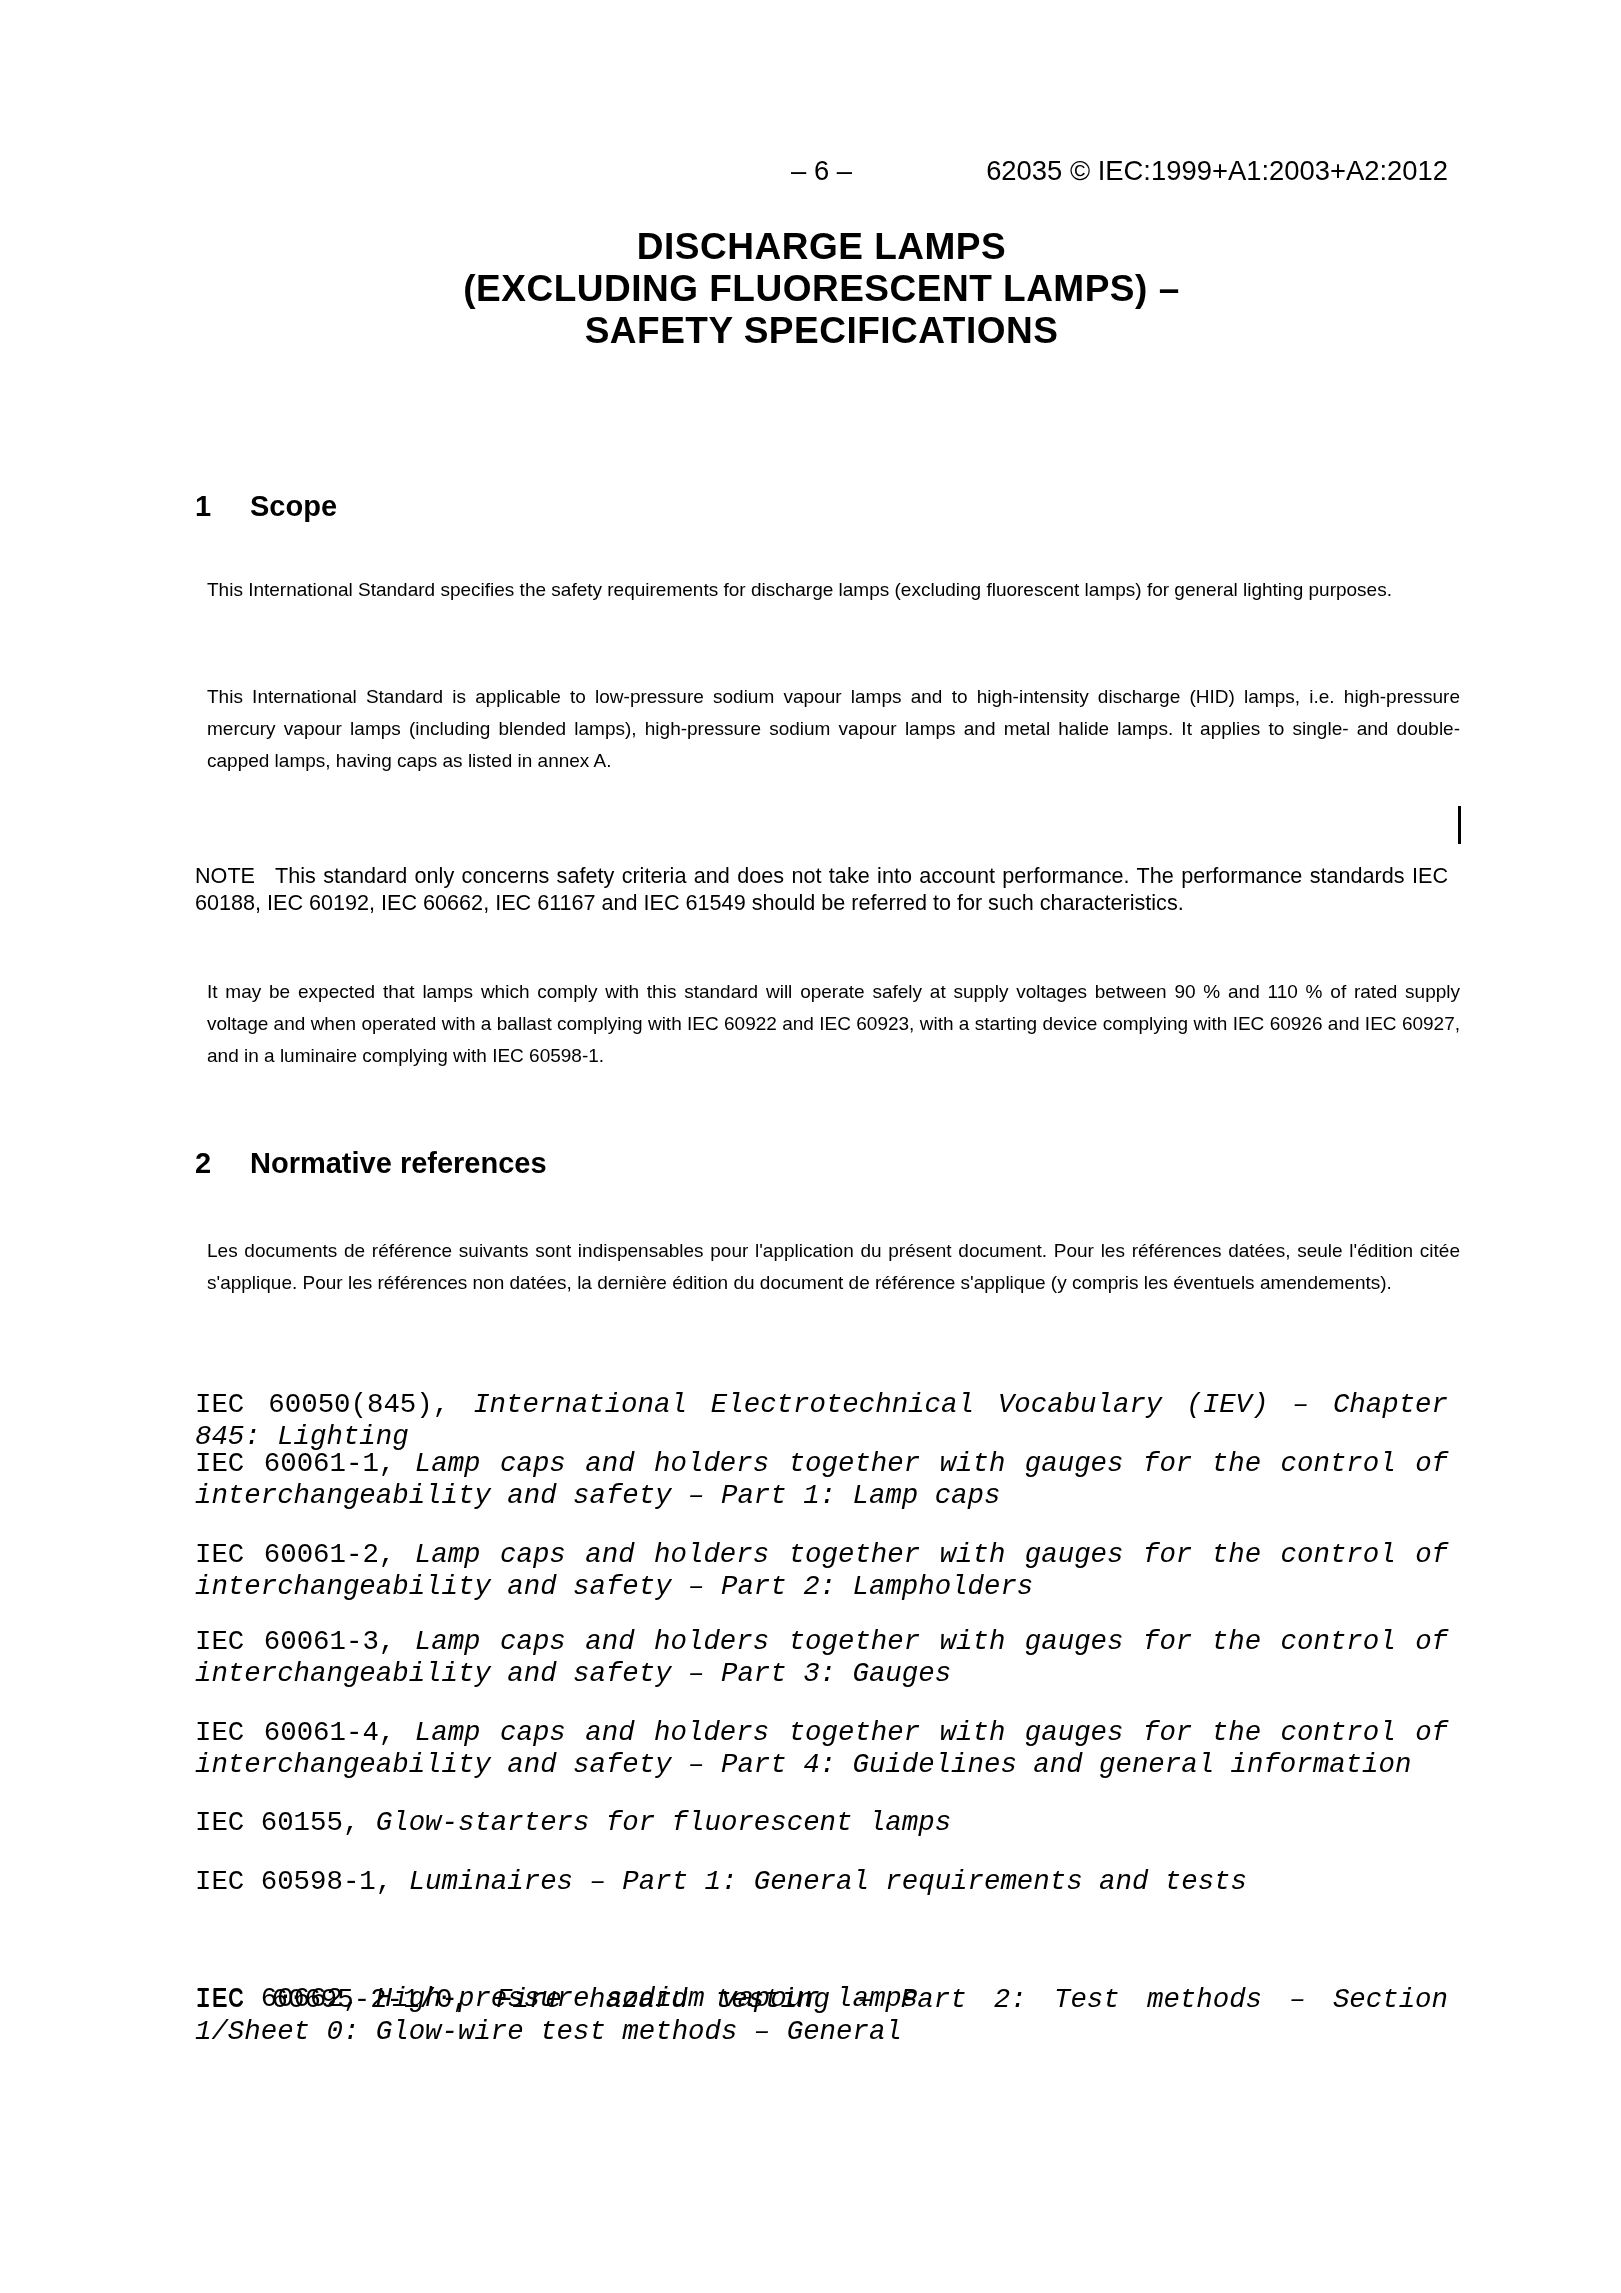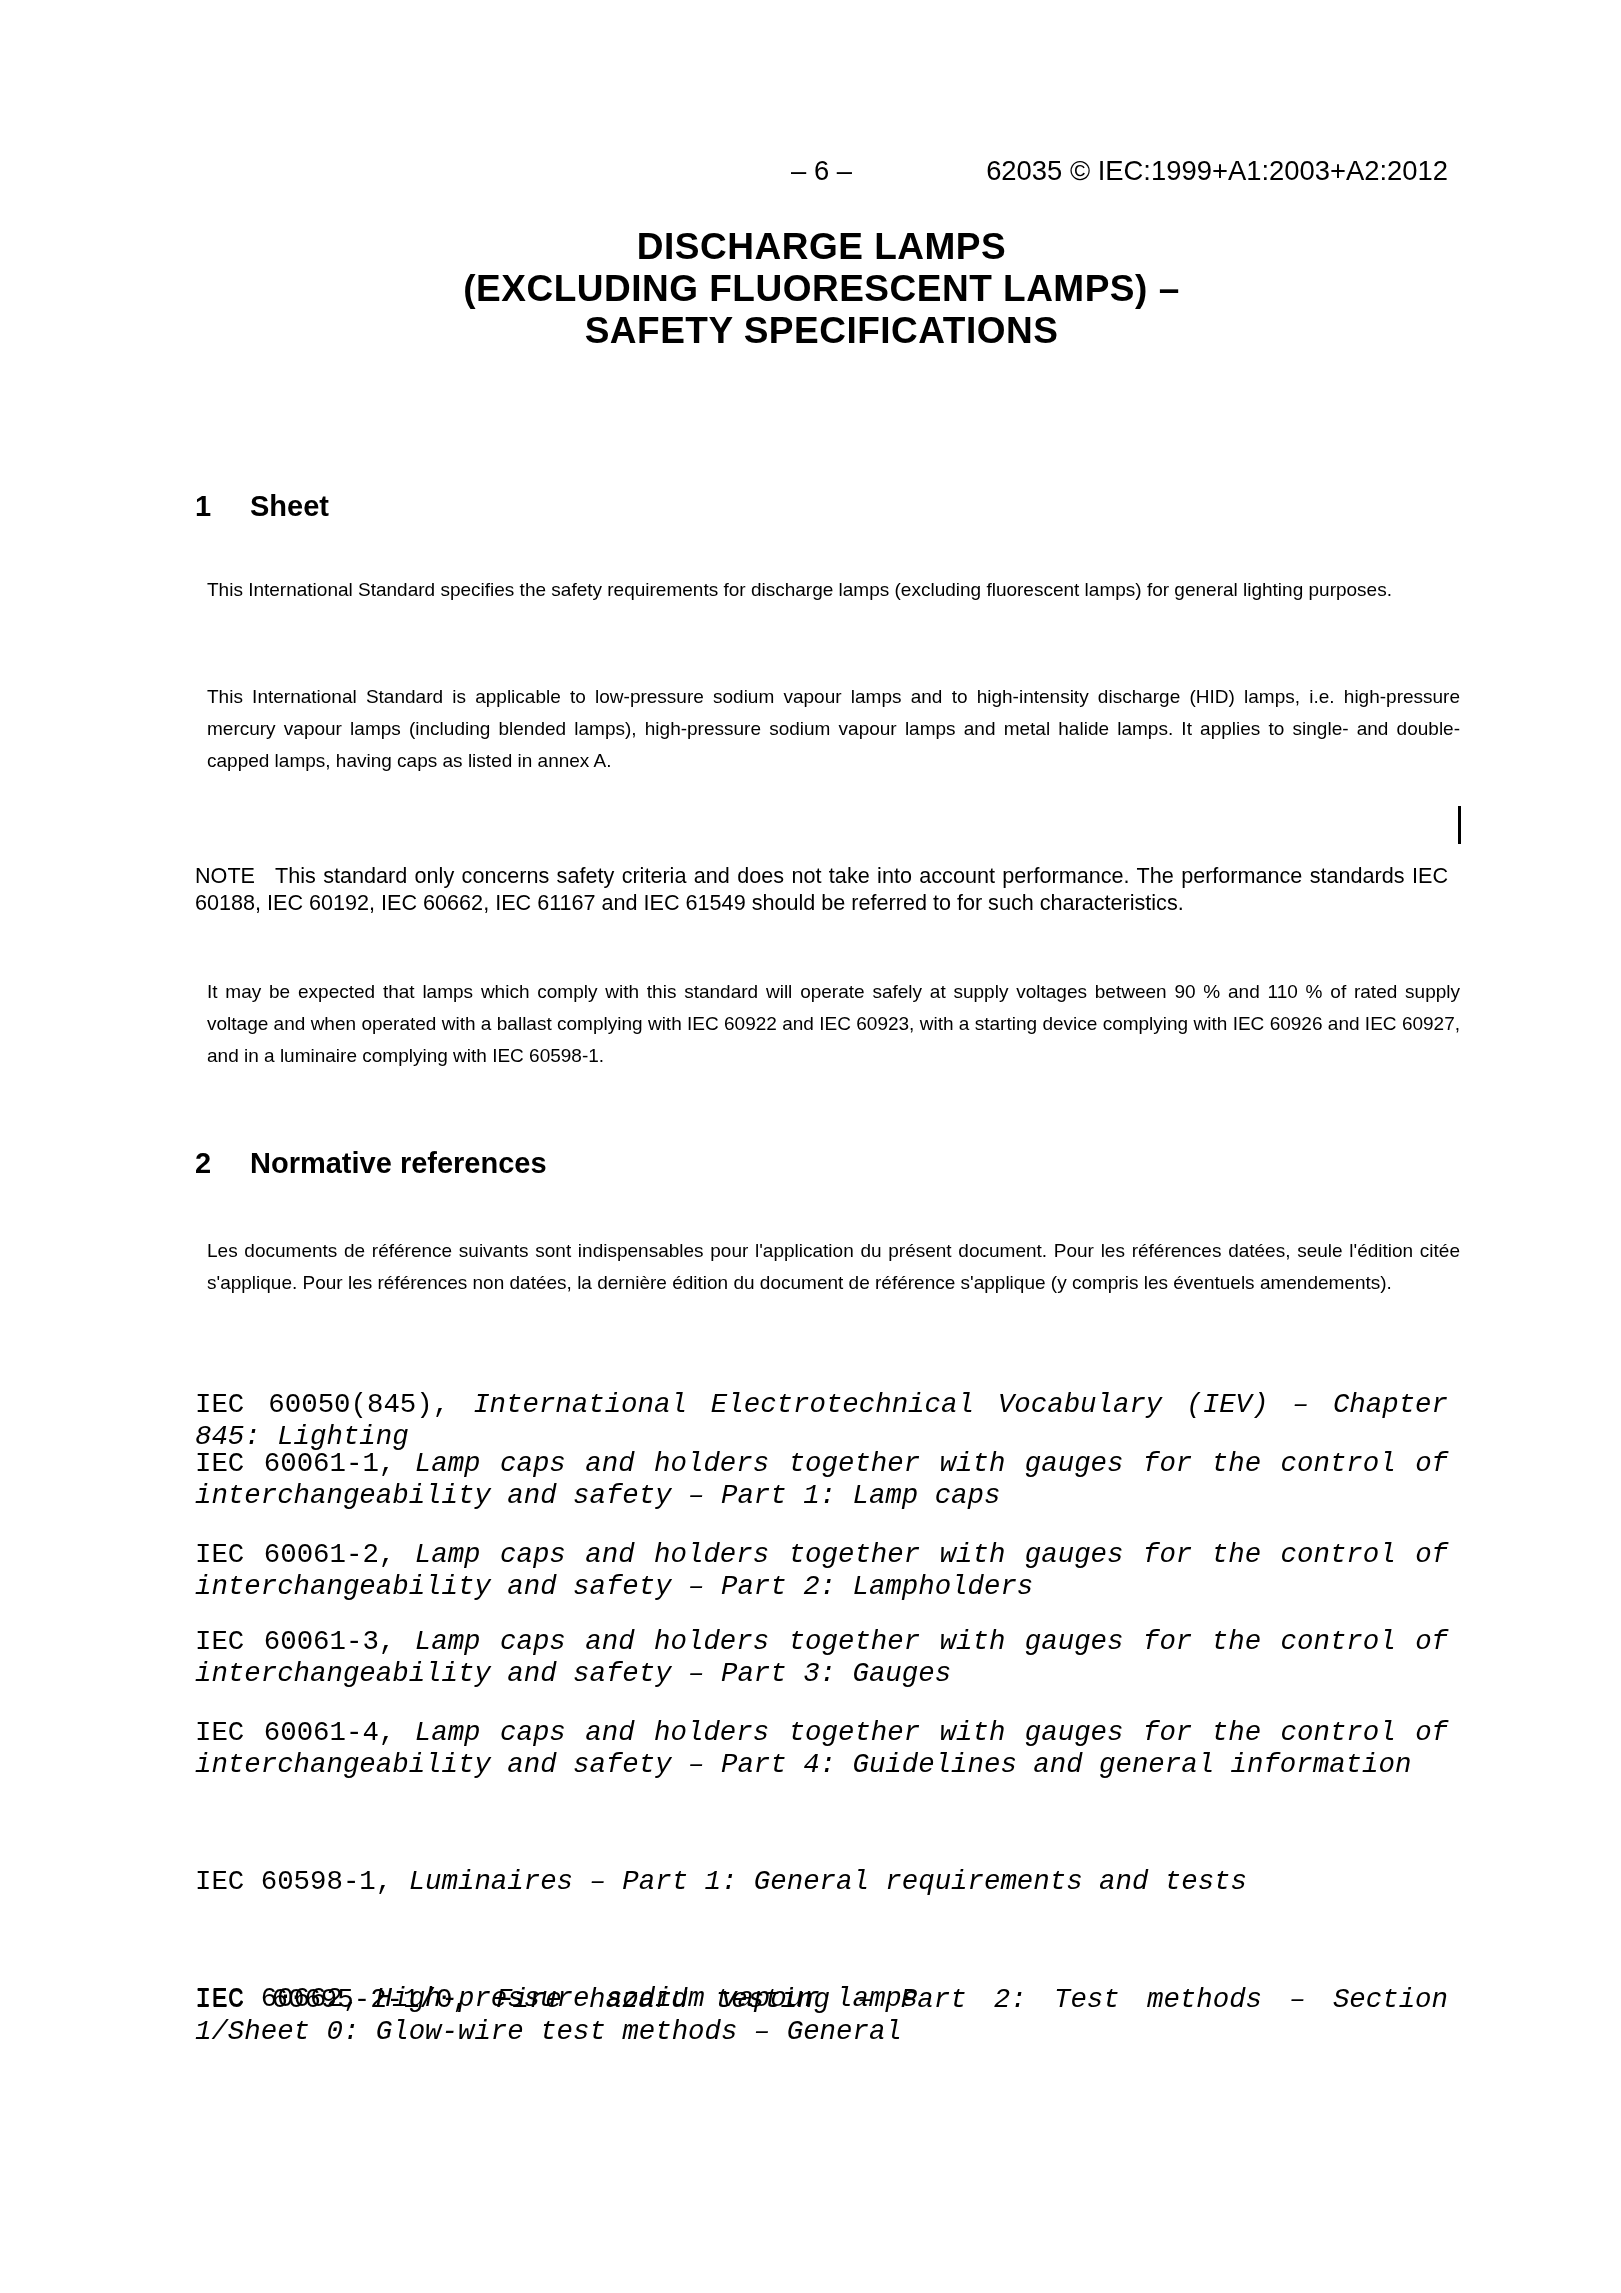--- a/index.html
+++ b/index.html
@@ -120,21 +120,21 @@
     <span class="docref">62035 © IEC:1999+A1:2003+A2:2012</span>
   </div>
 
   <div class="block doc-title">
     <div>DISCHARGE LAMPS</div>
     <div>(EXCLUDING FLUORESCENT LAMPS) –</div>
     <div>SAFETY SPECIFICATIONS</div>
   </div>
 
   <div class="block sec-heading h1">
-    <span class="sec-num">1</span><span class="sec-title">Sheet</span>
+    <span class="sec-num">1</span><span class="sec-title">Scope</span>
   </div>
 
   <p class="block para p1">This International Standard specifies the safety requirements for discharge lamps (excluding fluorescent lamps) for general lighting purposes.</p>
 
   <p class="block para p2">This International Standard is applicable to low-pressure sodium vapour lamps and to high-intensity discharge (HID) lamps, i.e. high-pressure mercury vapour lamps (including blended lamps), high-pressure sodium vapour lamps and metal halide lamps. It applies to single- and double-capped lamps, having caps as listed in annex A.</p>
 
   <div class="change-bar"></div>
 
   <p class="block note"><span class="note-label">NOTE</span><span>This standard only concerns safety criteria and does not take into account performance. The performance standards IEC 60188, IEC 60192, IEC 60662, IEC 61167 and IEC 61549 should be referred to for such characteristics.</span></p>
 
@@ -149,20 +149,21 @@
   <p class="block ref r0"><span class="ref-code">IEC 60050(845),</span> <span class="ref-title">International Electrotechnical Vocabulary (IEV) – Chapter 845: Lighting</span></p>
 
   <p class="block ref r1"><span class="ref-code">IEC 60061-1,</span> <span class="ref-title">Lamp caps and holders together with gauges for the control of interchangeability and safety – Part 1: Lamp caps</span></p>
 
   <p class="block ref r2"><span class="ref-code">IEC 60061-2,</span> <span class="ref-title">Lamp caps and holders together with gauges for the control of interchangeability and safety – Part 2: Lampholders</span></p>
 
   <p class="block ref r3"><span class="ref-code">IEC 60061-3,</span> <span class="ref-title">Lamp caps and holders together with gauges for the control of interchangeability and safety – Part 3: Gauges</span></p>
 
   <p class="block ref r4"><span class="ref-code">IEC 60061-4,</span> <span class="ref-title">Lamp caps and holders together with gauges for the control of interchangeability and safety – Part 4: Guidelines and general information</span></p>
 
+  <p class="block ref r5"><span class="ref-code">IEC 60155,</span> <span class="ref-title">Glow-starters for fluorescent lamps</span></p>
 
   <p class="block ref r6"><span class="ref-code">IEC 60598-1,</span> <span class="ref-title">Luminaires – Part 1: General requirements and tests</span></p>
 
   <p class="block ref r7"><span class="ref-code">IEC 60662,</span> <span class="ref-title">High-pressure sodium vapour lamps</span></p>
 
   <p class="block ref r8"><span class="ref-code">IEC 60695-2-1/0,</span> <span class="ref-title">Fire hazard testing – Part 2: Test methods – Section 1/Sheet 0: Glow-wire test methods – General</span></p>
 
 </div>
 
 

